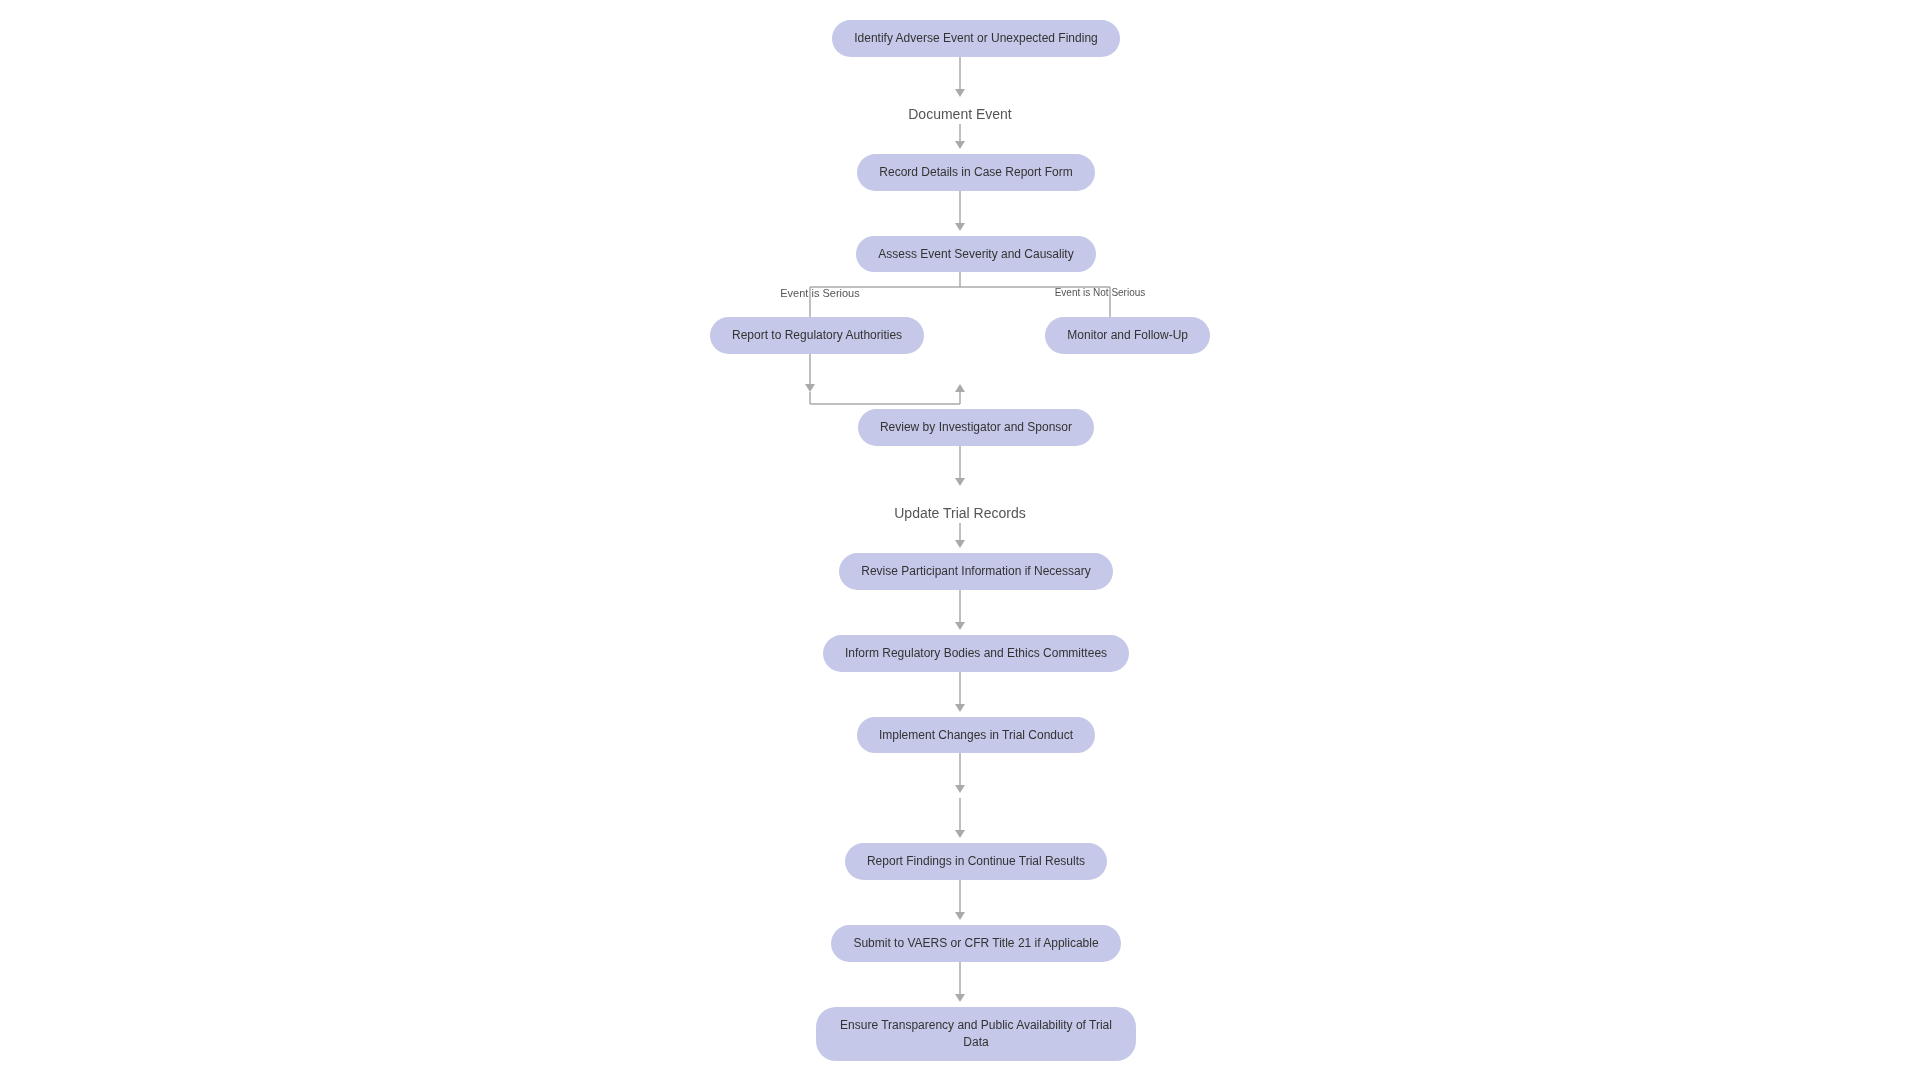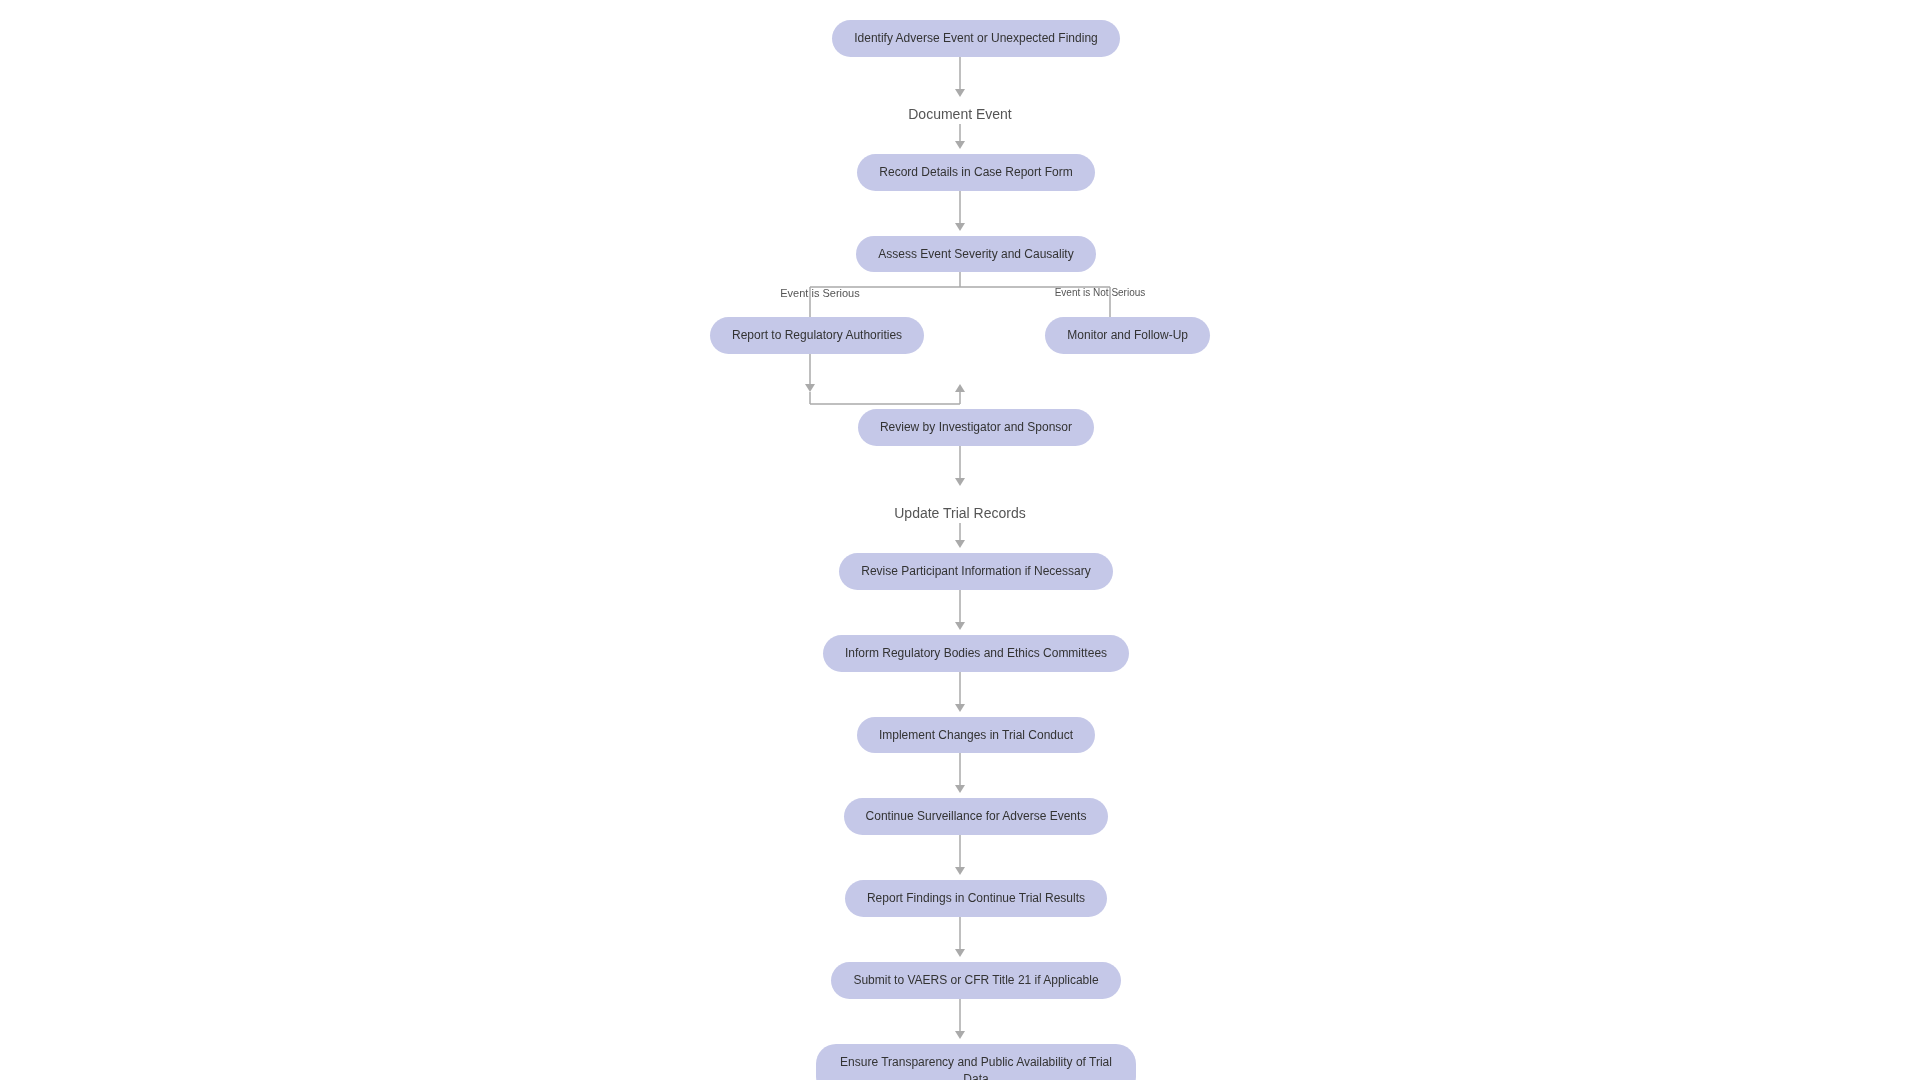--- a/index.html
+++ b/index.html
@@ -167,23 +167,20 @@
 
     <div class="node node-wide">
       <span>Implement Changes in Trial Conduct</span>
     </div>
 
     <svg width="20" height="45" class="connector-svg">
       <line x1="10" y1="0" x2="10" y2="32" stroke="#aaa" stroke-width="1.5"></line>
       <polygon points="5,32 15,32 10,40" fill="#aaa"></polygon>
     </svg>
 
-    <div class="node node-wide">
-      <span>Continue Surveillance for Adverse Events</span>
-    </div>
 
     <svg width="20" height="45" class="connector-svg">
       <line x1="10" y1="0" x2="10" y2="32" stroke="#aaa" stroke-width="1.5"></line>
       <polygon points="5,32 15,32 10,40" fill="#aaa"></polygon>
     </svg>
 
     <div class="node node-wide">
       <span>Report Findings in Continue Trial Results</span>
     </div>
 

